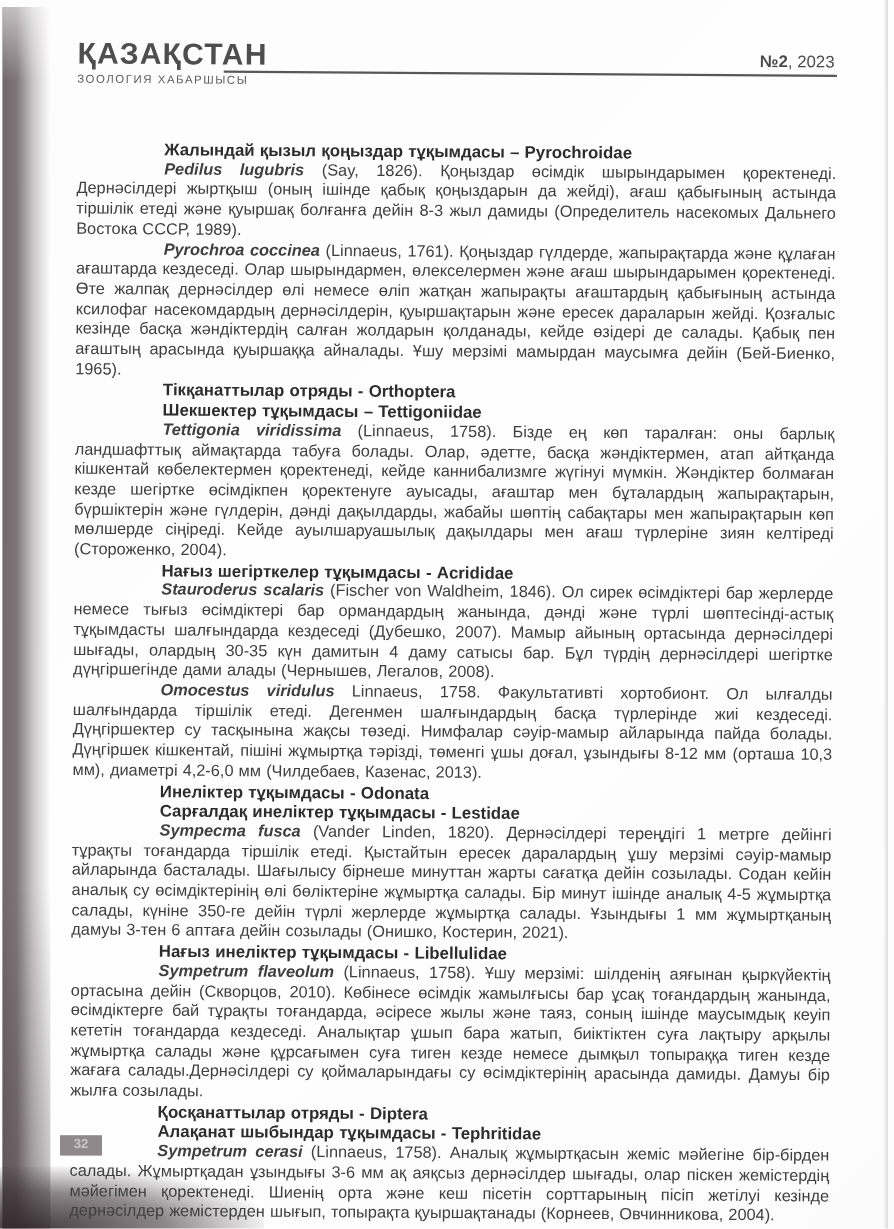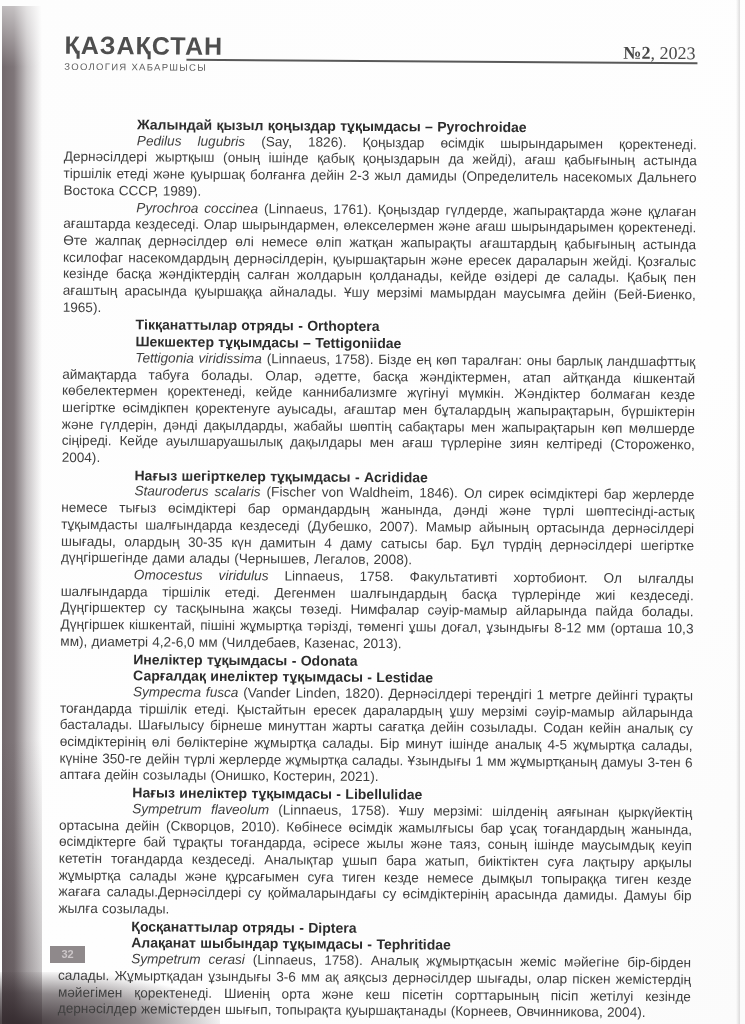--- a/index.html
+++ b/index.html
@@ -65,45 +65,44 @@
   }
   .header-rule {
     position: absolute;
     left: 122px; right: 0;
     top: 26px;
     border-bottom: 2px solid #585858;
   }
   .issue-label {
     position: absolute;
     right: 2px; top: 7px;
-    font-size: 18px;
+    font-size: 14px;
     color: #4a4a4a;
     white-space: nowrap;
-    font-family: Liberation Serif, serif;
   }
   .issue-label .num { font-weight: bold; }
   
   .article {
     margin-top: 22px;
     font-size: 13.6px;
     line-height: 16.7px;
     color: #3f3f3f;
     text-align: justify;
     word-spacing: 0.5px;
   }
   .article h2 {
     font-size: 14px;
     font-weight: bold;
     color: #2d2d2d;
     line-height: 16.7px;
     padding-left: 73px;
     text-align: left;
   }
   .article p { text-indent: 73px; }
-  .article .species { font-style: italic; }
+  .article .species { font-style: italic; font-weight: bold; }
   
   .page-badge {
     position: absolute;
     left: 50px; bottom: 61px;
     width: 35px; height: 17px;
     background: #8f898b;
     color: #ccc6c8;
     font-size: 11px;
     font-weight: bold;
     text-align: center;
@@ -126,21 +125,21 @@
       <div class="journal-title">ҚАЗАҚСТАН</div>
       <div class="journal-subtitle">ЗООЛОГИЯ ХАБАРШЫСЫ</div>
       <div class="header-rule"></div>
       <div class="issue-label"><span class="num">№2</span><span>, 2023</span></div>
     </div>
 
     <div class="article">
 
       <h2>Жалындай қызыл қоңыздар тұқымдасы – Pyrochroidae</h2>
 
-      <p><span class="species">Pedilus lugubris</span><span> (Say, 1826). Қоңыздар өсімдік шырындарымен қоректенеді. Дернәсілдері жыртқыш (оның ішінде қабық қоңыздарын да жейді), ағаш қабығының астында тіршілік етеді және қуыршақ болғанға дейін 2-3 жыл дамиды (Определитель насекомых Дальнего Востока СССР, 1989).</span></p>
+      <p><span class="species">Pedilus lugubris</span><span> (Say, 1826). Қоңыздар өсімдік шырындарымен қоректенеді. Дернәсілдері жыртқыш (оның ішінде қабық қоңыздарын да жейді), ағаш қабығының астында тіршілік етеді және қуыршақ болғанға дейін 8-3 жыл дамиды (Определитель насекомых Дальнего Востока СССР, 1989).</span></p>
 
       <p><span class="species">Pyrochroa coccinea</span><span> (Linnaeus, 1761). Қоңыздар гүлдерде, жапырақтарда және құлаған ағаштарда кездеседі. Олар шырындармен, өлекселермен және ағаш шырындарымен қоректенеді. Өте жалпақ дернәсілдер өлі немесе өліп жатқан жапырақты ағаштардың қабығының астында ксилофаг насекомдардың дернәсілдерін, қуыршақтарын және ересек дараларын жейді. Қозғалыс кезінде басқа жәндіктердің салған жолдарын қолданады, кейде өзідері де салады. Қабық пен ағаштың арасында қуыршаққа айналады. Ұшу мерзімі мамырдан маусымға дейін (Бей-Биенко, 1965).</span></p>
 
       <h2>Тікқанаттылар отряды - Orthoptera</h2>
       <h2>Шекшектер тұқымдасы – Tettigoniidae</h2>
 
       <p><span class="species">Tettigonia viridissima</span><span> (Linnaeus, 1758). Бізде ең көп таралған: оны барлық ландшафттық аймақтарда табуға болады. Олар, әдетте, басқа жәндіктермен, атап айтқанда кішкентай көбелектермен қоректенеді, кейде каннибализмге жүгінуі мүмкін. Жәндіктер болмаған кезде шегіртке өсімдікпен қоректенуге ауысады, ағаштар мен бұталардың жапырақтарын, бүршіктерін және гүлдерін, дәнді дақылдарды, жабайы шөптің сабақтары мен жапырақтарын көп мөлшерде сіңіреді. Кейде ауылшаруашылық дақылдары мен ағаш түрлеріне зиян келтіреді (Стороженко, 2004).</span></p>
 
       <h2>Нағыз шегірткелер тұқымдасы - Acrididae</h2>
 

